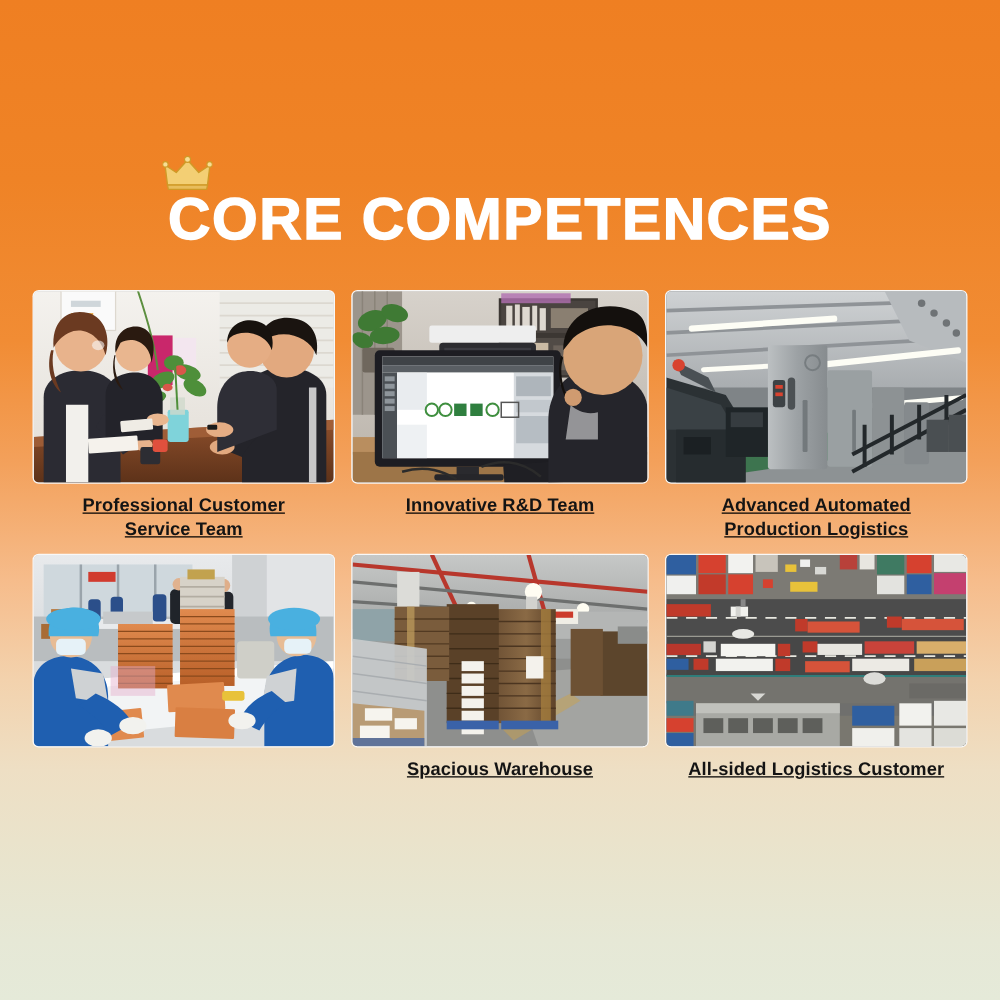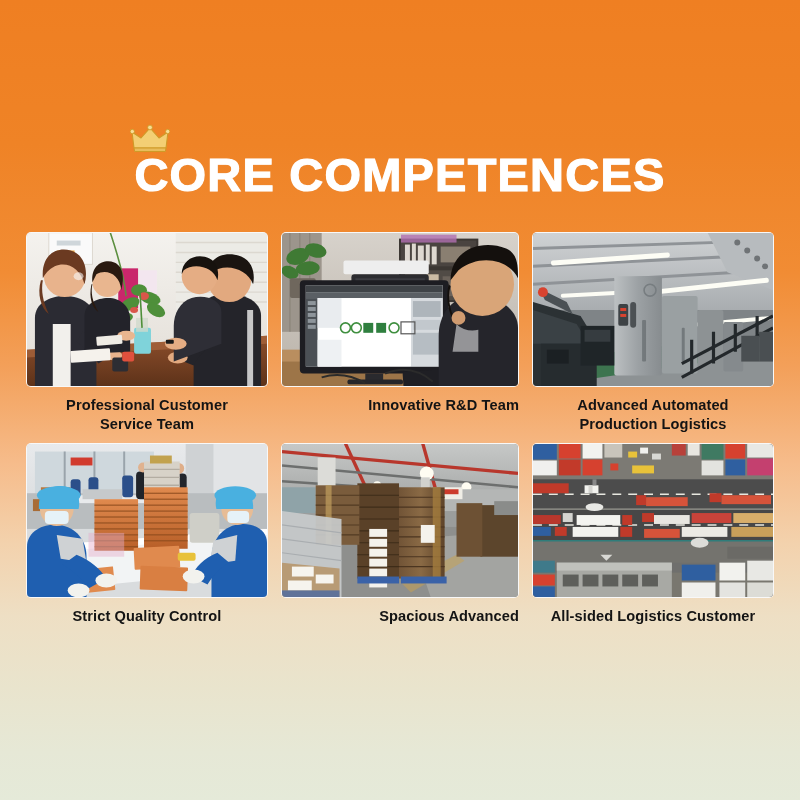--- a/index.html
+++ b/index.html
@@ -41,25 +41,26 @@
     white-space:nowrap;
     -webkit-text-stroke:1.1px #ffffff;
     text-shadow:0 0 1px rgba(255,255,255,.55);
   }
 
   
   .grid {
     position:absolute;
     left:26px; top:232px;
     width:748px;
+    text-decoration:underline;
   }
   .row { display:flex; justify-content:space-between; }
   .row + .row { margin-top:9px; }
   .cell { width:242px; display:flex; flex-direction:column; align-items:center; }
-  .cell.mid { width:238px;align-items:flex-end; }
+  .cell.mid { width:238px; }
 
   .photo {
     width:100%; height:155px;
     border-radius:5px;
     border:1.5px solid rgba(255,255,255,.85);
     overflow:hidden;
     position:relative;
     background:#cfcfcf;
   }
   .photo svg { display:block; width:100%; height:100%; }
@@ -502,21 +503,20 @@
               <path d="M212 92 L188 98 L184 122 L210 118Z" fill="#cfd2d4"></path>
               <circle cx="212" cy="66" r="16" fill="#e7bc95"></circle>
               <path d="M228 62 C228 46 212 41 200 45 C191 48 189 58 191 66 L228 66Z" fill="#49b0e0"></path>
               <ellipse cx="210" cy="52" rx="21" ry="9" fill="#49b0e0"></ellipse>
               <rect x="202" y="68" width="22" height="12" rx="4" fill="#e6f2f8"></rect>
               <path d="M192 110 C178 116 170 124 166 134 L182 142 C188 132 196 124 204 120Z" fill="#1f5fb0"></path>
               <ellipse cx="168" cy="134" rx="11" ry="7" fill="#f2f2ee"></ellipse>
             </g>
           </svg>
         </div>
-        <div class="caption">Strict Quality Control</div>
       </div>
 
       <div class="cell mid">
         <div class="photo">
           <svg viewBox="0 0 238 155" preserveAspectRatio="xMidYMid slice">
             <defs>
               <linearGradient id="w-ceil" x1="0" y1="0" x2="0" y2="1">
                 <stop offset="0" stop-color="#c6c8c7"></stop>
                   <stop offset="1" stop-color="#a5a7a6"></stop>
               </linearGradient>
@@ -624,21 +624,21 @@
                   <rect x="6" y="138" width="24" height="10"></rect>
                 <rect x="34" y="132" width="18" height="9"></rect>
               </g>
               <rect x="0" y="148" width="58" height="7" fill="#3a62a8" opacity=".7"></rect>
             </g>
 
             <rect x="120" y="134" width="46" height="7" fill="#3a62a8"></rect>
             <rect x="76" y="134" width="42" height="7" fill="#3a62a8"></rect>
           </svg>
         </div>
-        <div class="caption">Spacious Advanced</div>
+        <div class="caption">Spacious Warehouse</div>
       </div>
 
       <div class="cell">
         <div class="photo">
           <svg viewBox="0 0 242 155" preserveAspectRatio="xMidYMid slice">
             <rect width="242" height="155" fill="#6f6f6d"></rect>
 
             <rect x="0" y="0" width="242" height="36" fill="#7c7a74"></rect>
             <rect x="0" y="96" width="242" height="24" fill="#74736e"></rect>
             <rect x="0" y="130" width="242" height="25" fill="#79776f"></rect>

